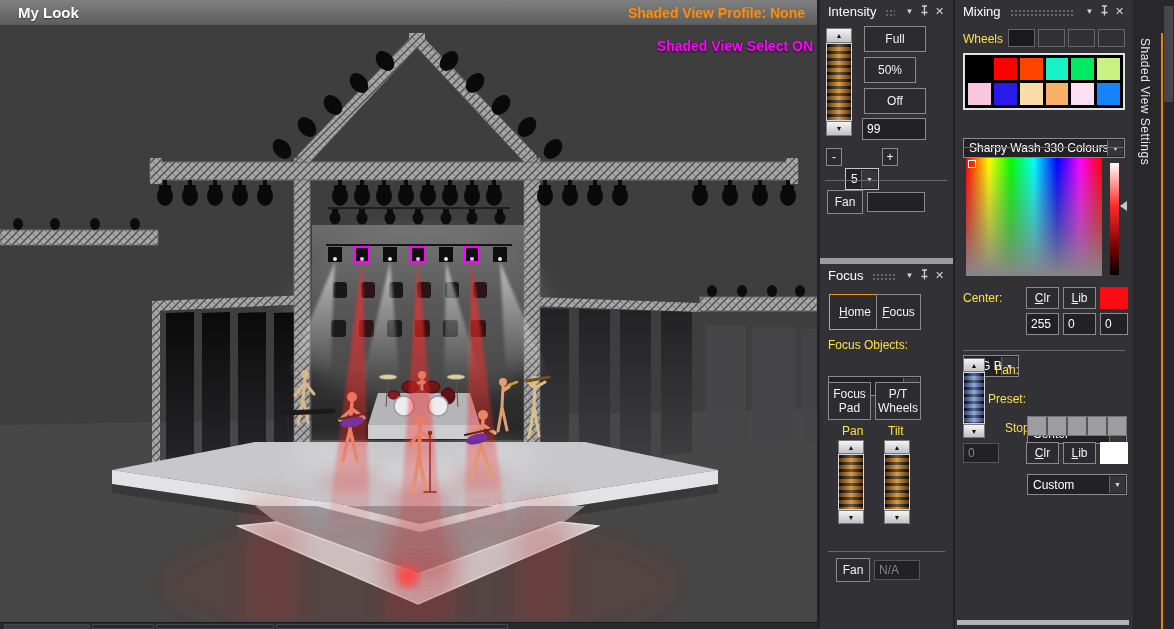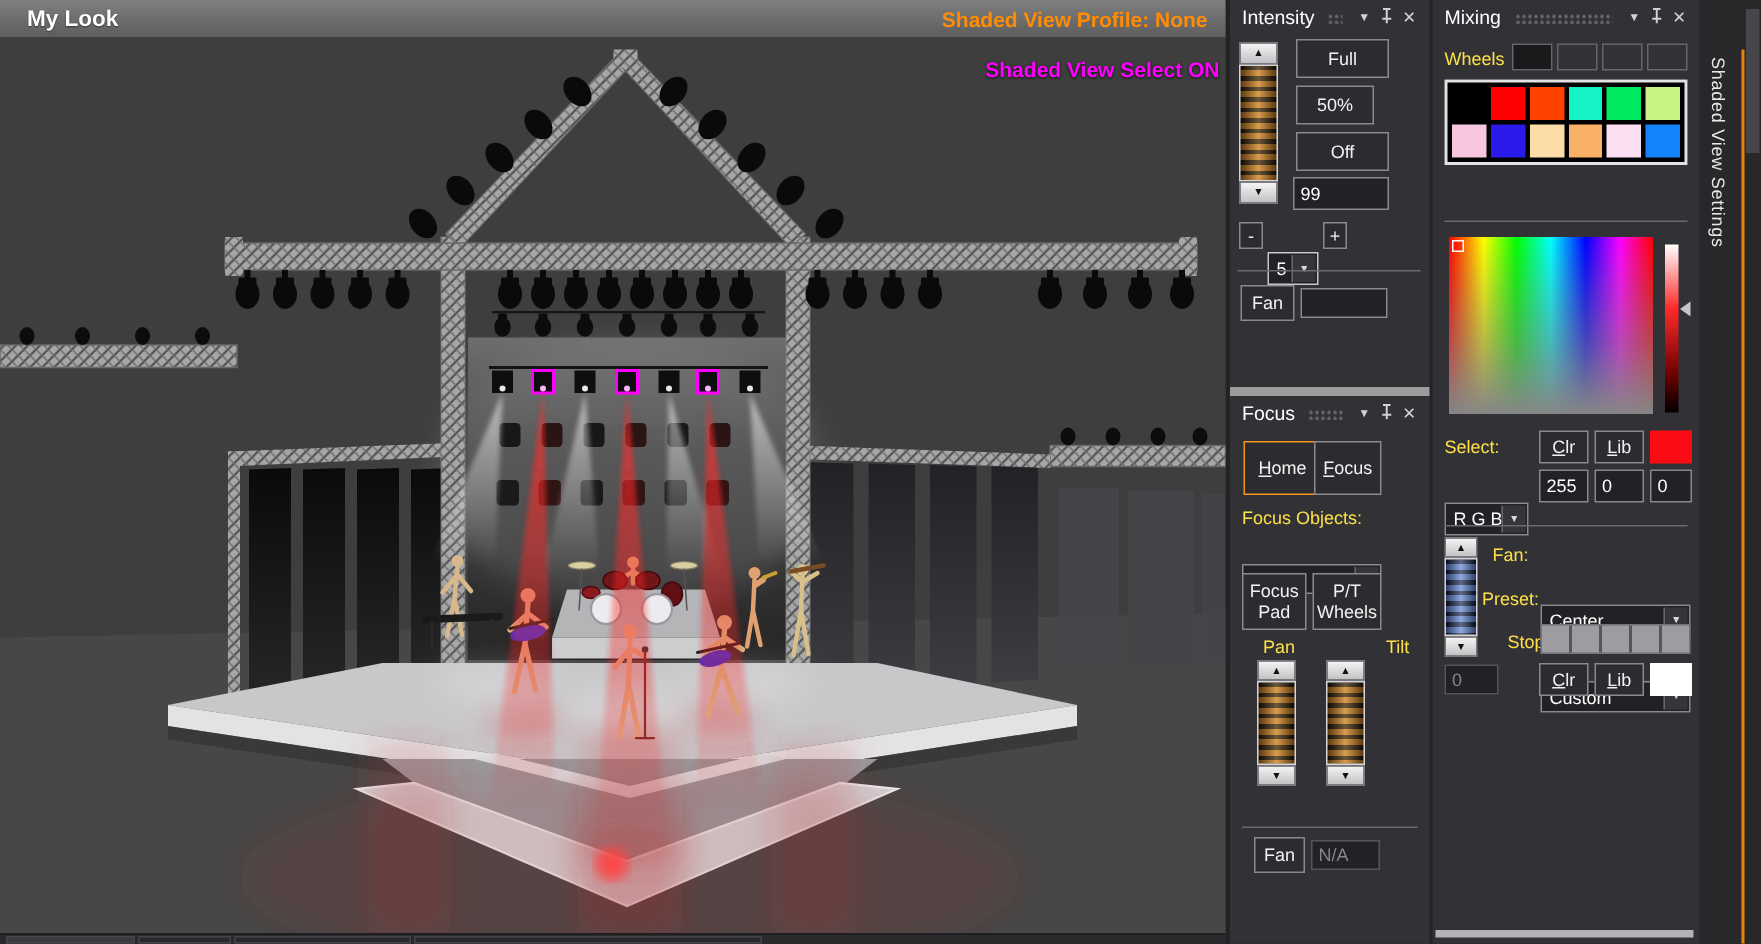--- a/index.html
+++ b/index.html
@@ -530,21 +530,21 @@
   <div class="btn mn abs" style="left:9px;top:30px;width:52px;height:36px;line-height:34px;border-color:#f7941d;display:block;">Home</div>
   <div class="btn mn abs" style="left:56px;top:30px;width:45px;height:36px;line-height:34px;display:block;">Focus</div>
   <div class="lbl abs" style="left:8px;top:74px;">Focus Objects:</div>
   <div class="dd abs" style="left:8px;top:90px;width:93px;height:20px;">
     <span></span>
       <span class="arr">▼</span>
   </div>
   <div class="btn abs" style="left:8px;top:118px;width:43px;height:38px;display:flex;align-items:center;justify-content:center;">Focus Pad</div>
   <div class="btn abs" style="left:55px;top:118px;width:46px;height:38px;display:flex;align-items:center;justify-content:center;">P/T Wheels</div>
   <div class="lbl abs" style="left:22px;top:160px;">Pan</div>
-  <div class="lbl abs" style="left:68px;top:160px;margin-left:36px;">Tilt</div>
+  <div class="lbl abs" style="left:68px;top:160px;">Tilt</div>
   <div class="spinbtn abs" style="left:18px;top:176px;width:26px;height:14px;">▲</div>
   <div class="wheelO abs" style="left:18px;top:190px;width:26px;height:56px;"></div>
   <div class="spinbtn abs" style="left:18px;top:246px;width:26px;height:14px;">▼</div>
   <div class="spinbtn abs" style="left:64px;top:176px;width:26px;height:14px;">▲</div>
   <div class="wheelO abs" style="left:64px;top:190px;width:26px;height:56px;"></div>
   <div class="spinbtn abs" style="left:64px;top:246px;width:26px;height:14px;">▼</div>
   <div class="divider abs" style="left:8px;top:287px;width:117px;"></div>
   <div class="btn abs" style="left:16px;top:294px;width:34px;height:24px;line-height:22px;">Fan</div>
   <div class="inp dis abs" style="left:54px;top:296px;width:46px;height:20px;">N/A</div>
 
@@ -574,26 +574,30 @@
       <div class="sw" style="background: rgb(22, 242, 196);"></div>
       <div class="sw" style="background: rgb(0, 234, 97);"></div>
       <div class="sw" style="background: rgb(200, 243, 131);"></div>
       <div class="sw" style="background: rgb(249, 198, 224);"></div>
       <div class="sw" style="background: rgb(42, 26, 233);"></div>
       <div class="sw" style="background: rgb(251, 220, 166);"></div>
       <div class="sw" style="background: rgb(248, 177, 102);"></div>
       <div class="sw" style="background: rgb(252, 223, 242);"></div>
       <div class="sw" style="background: rgb(21, 131, 250);"></div>
     </div>
+  <div class="dd abs" style="left:8px;top:116px;width:162px;height:20px;">
+    <span>Sharpy Wash 330 Colours</span>
+      <span class="arr">▼</span>
+  </div>
   <div class="divider abs" style="left:8px;top:147px;width:162px;"></div>
   <div id="huebox" class="abs"></div>
   <div id="huemark" class="abs"></div>
   <div id="valbar" class="abs"></div>
   <div id="valarr" class="abs"></div>
-  <div class="lbl abs" style="left:8px;top:291px;">Select:</div>
+  <div class="lbl abs" style="left:8px;top:291px;">Center:</div>
   <div class="btn mn abs" style="left:71px;top:287px;width:33px;height:22px;line-height:20px;display:block;">Clr</div>
   <div class="btn mn abs" style="left:108px;top:287px;width:33px;height:22px;line-height:20px;display:block;">Lib</div>
   <div class="abs" style="left: 145px; top: 287px; width: 28px; height: 22px; background: rgb(251, 12, 20);"></div>
   <div class="dd abs" style="left:8px;top:313px;width:56px;height:22px;">
     <span>R G B</span>
       <span class="arr">▼</span>
   </div>
   <div class="inp abs" style="left:71px;top:313px;width:33px;height:22px;">255</div>
   <div class="inp abs" style="left:108px;top:313px;width:33px;height:22px;">0</div>
   <div class="inp abs" style="left:145px;top:313px;width:28px;height:22px;">0</div>

